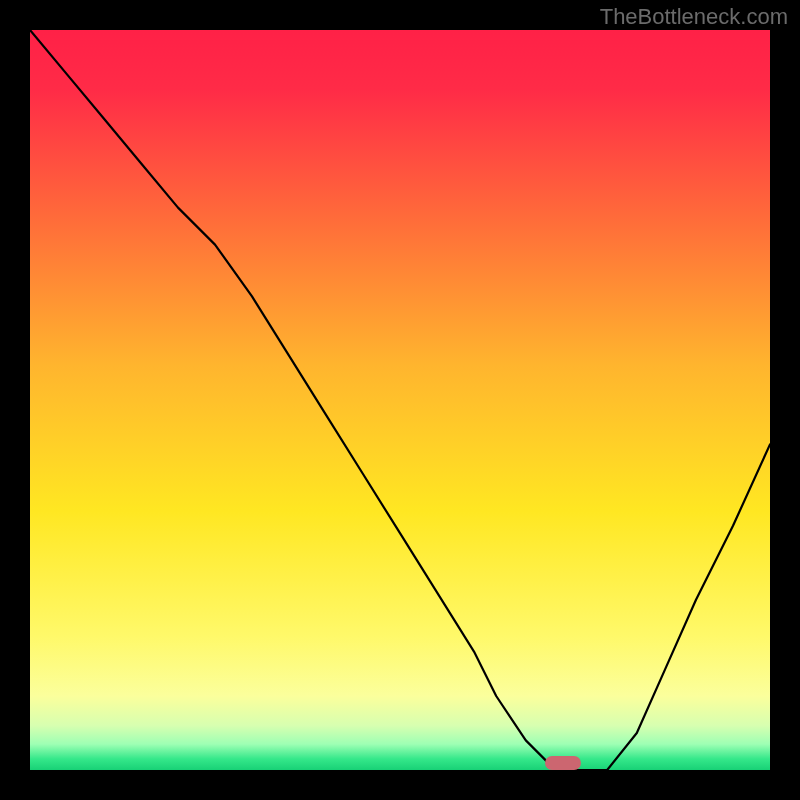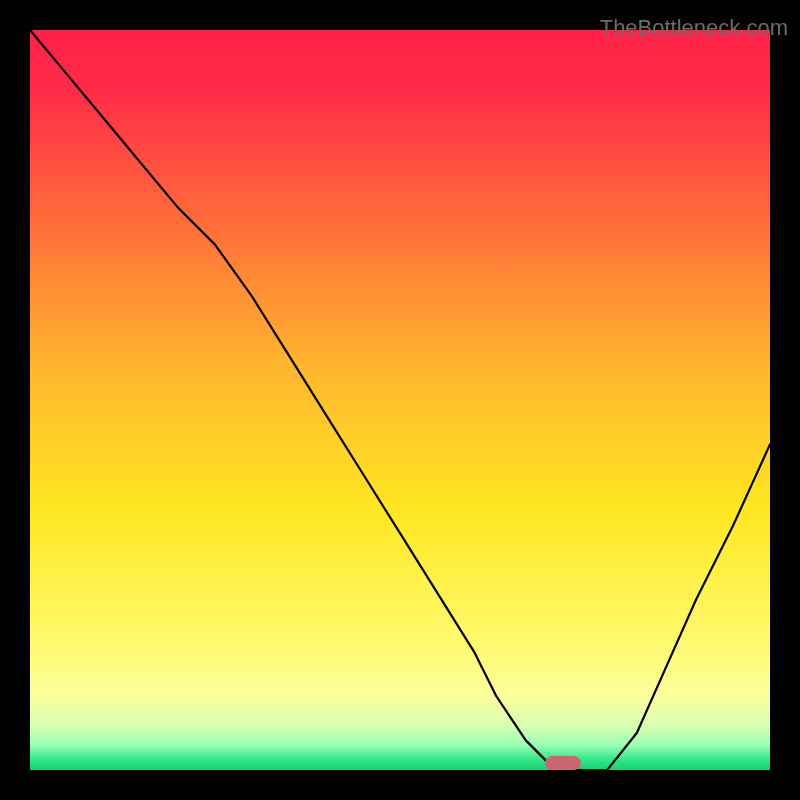--- a/index.html
+++ b/index.html
@@ -6,21 +6,21 @@
     margin: 0;
     padding: 0;
     width: 800px;
     height: 800px;
     background: #000;
     position: relative;
     font-family: Arial, sans-serif;
   }
   .watermark {
     position: absolute;
-    top: 15px;
+    top: 4px;
     right: 12px;
     color: #6b6b6b;
     font-size: 22px;
     font-weight: 500;
     z-index: 10;
   }
   .plot {
     position: absolute;
     left: 30px;
     top: 30px;

